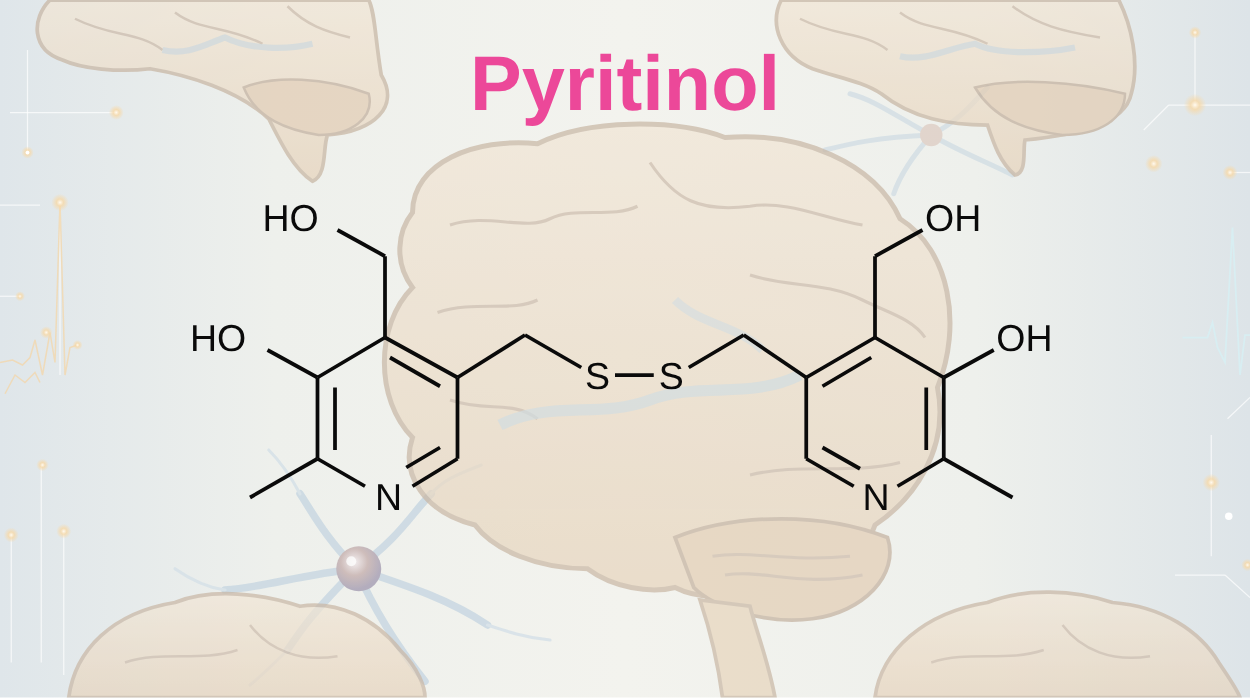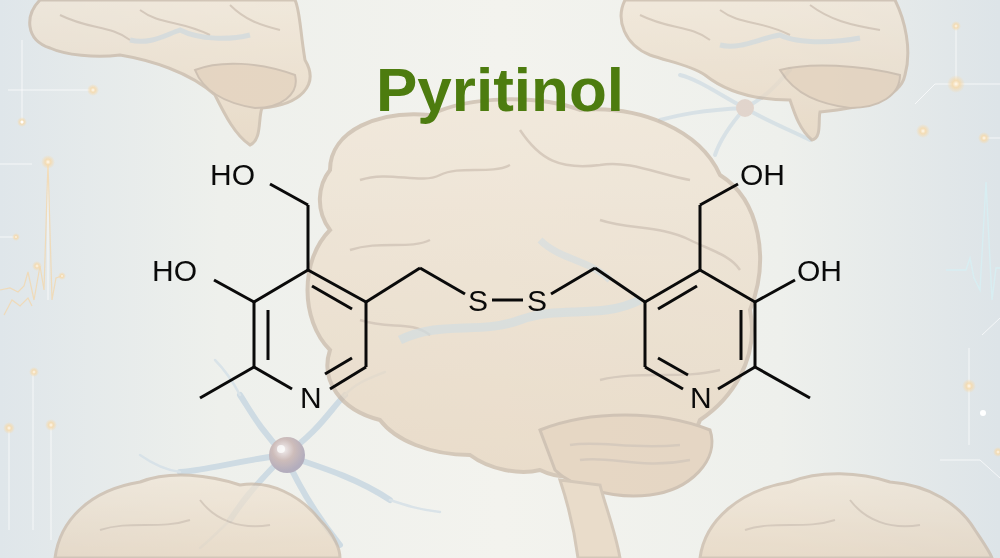--- a/index.html
+++ b/index.html
@@ -5,21 +5,21 @@
     html, body { margin: 0; padding: 0; }
     body {
       width: 1000px; height: 558px; overflow: hidden; position: relative;
       background: linear-gradient(90deg, #dfe6ea 0%, #eef0ec 22%, #f3f3ee 50%, #eef0ec 78%, #dde4e8 100%);
       font-family: "Liberation Sans", sans-serif;
     }
     .layer { position: absolute; left: 0; top: 0; width: 1000px; height: 558px; }
     .title {
       position: absolute; left: 0; top: 28px; width: 1000px; text-align: center;
       font-family: "Liberation Sans", sans-serif; font-weight: bold;
-      font-size: 62px; color: #4d7c0f; letter-spacing: 0px; line-height: 80px; margin-top: 22px;
+      font-size: 62px; color: #ec4899; letter-spacing: 0px; line-height: 80px;
     }
     .atom {
       font-family: "Liberation Sans", sans-serif; font-size: 30px; fill: #0a0a0a;
     }
   </style>
 </head>
 <body>
 
 <svg class="layer" viewBox="0 0 1000 558" xmlns="http://www.w3.org/2000/svg">
   <defs>

